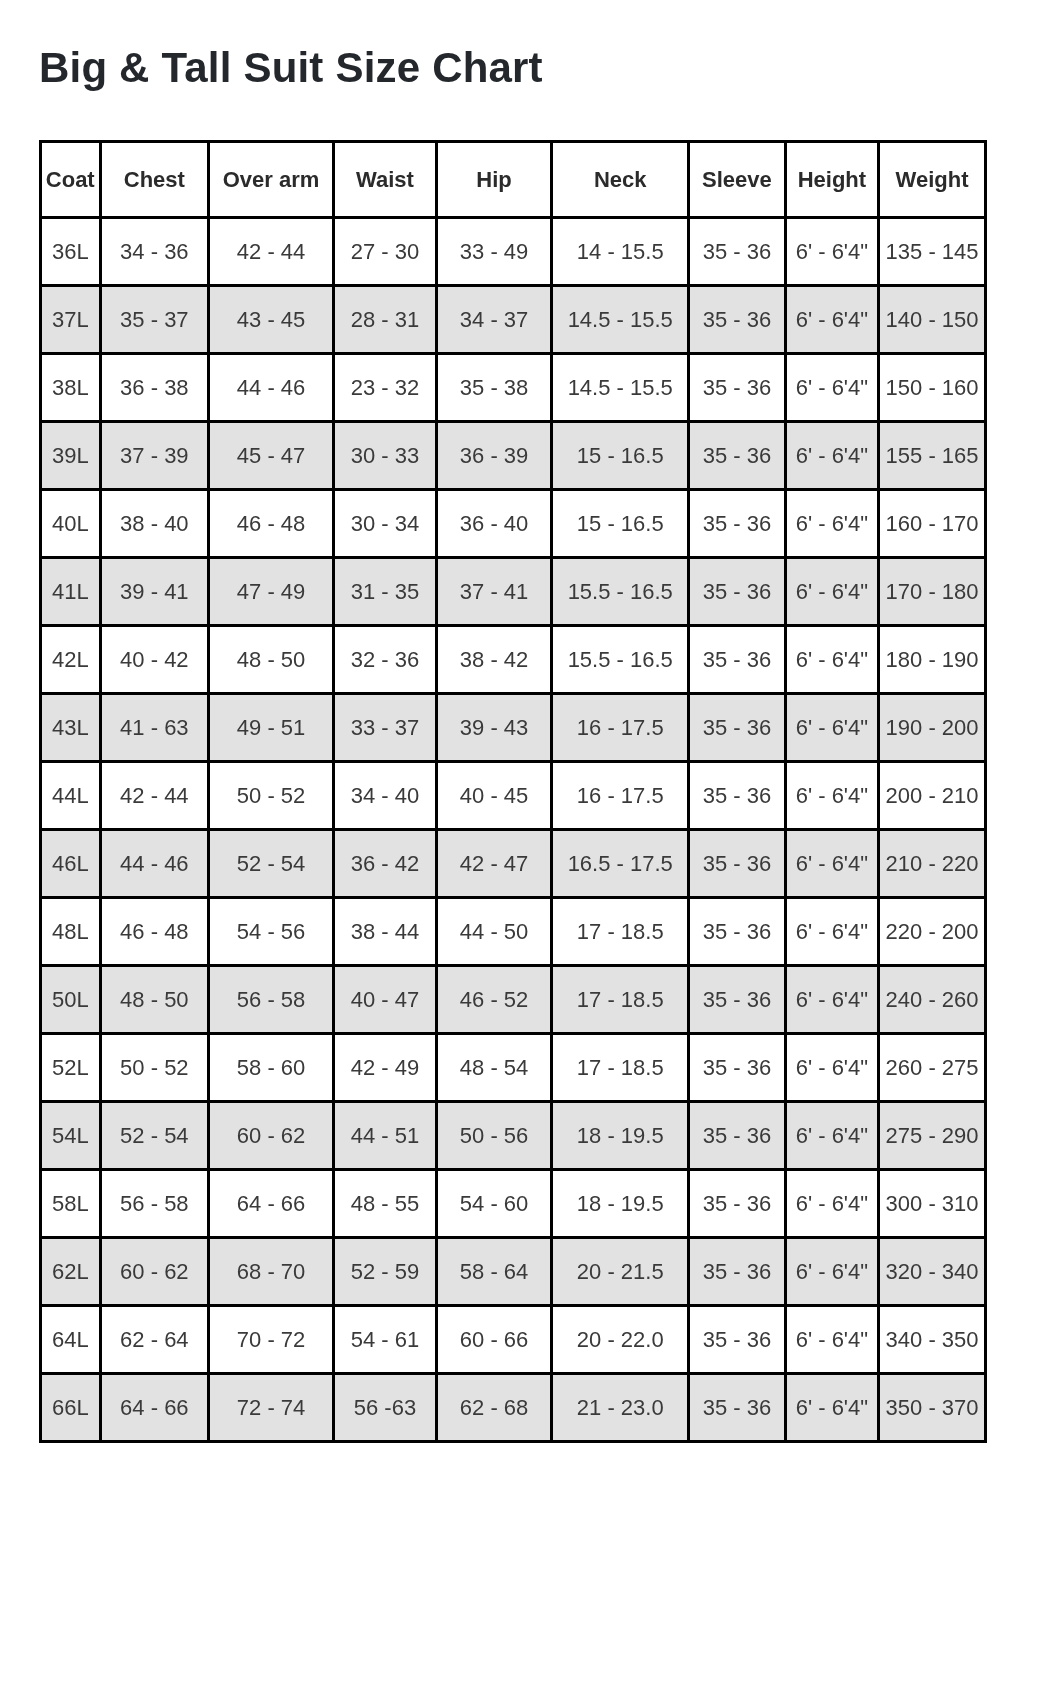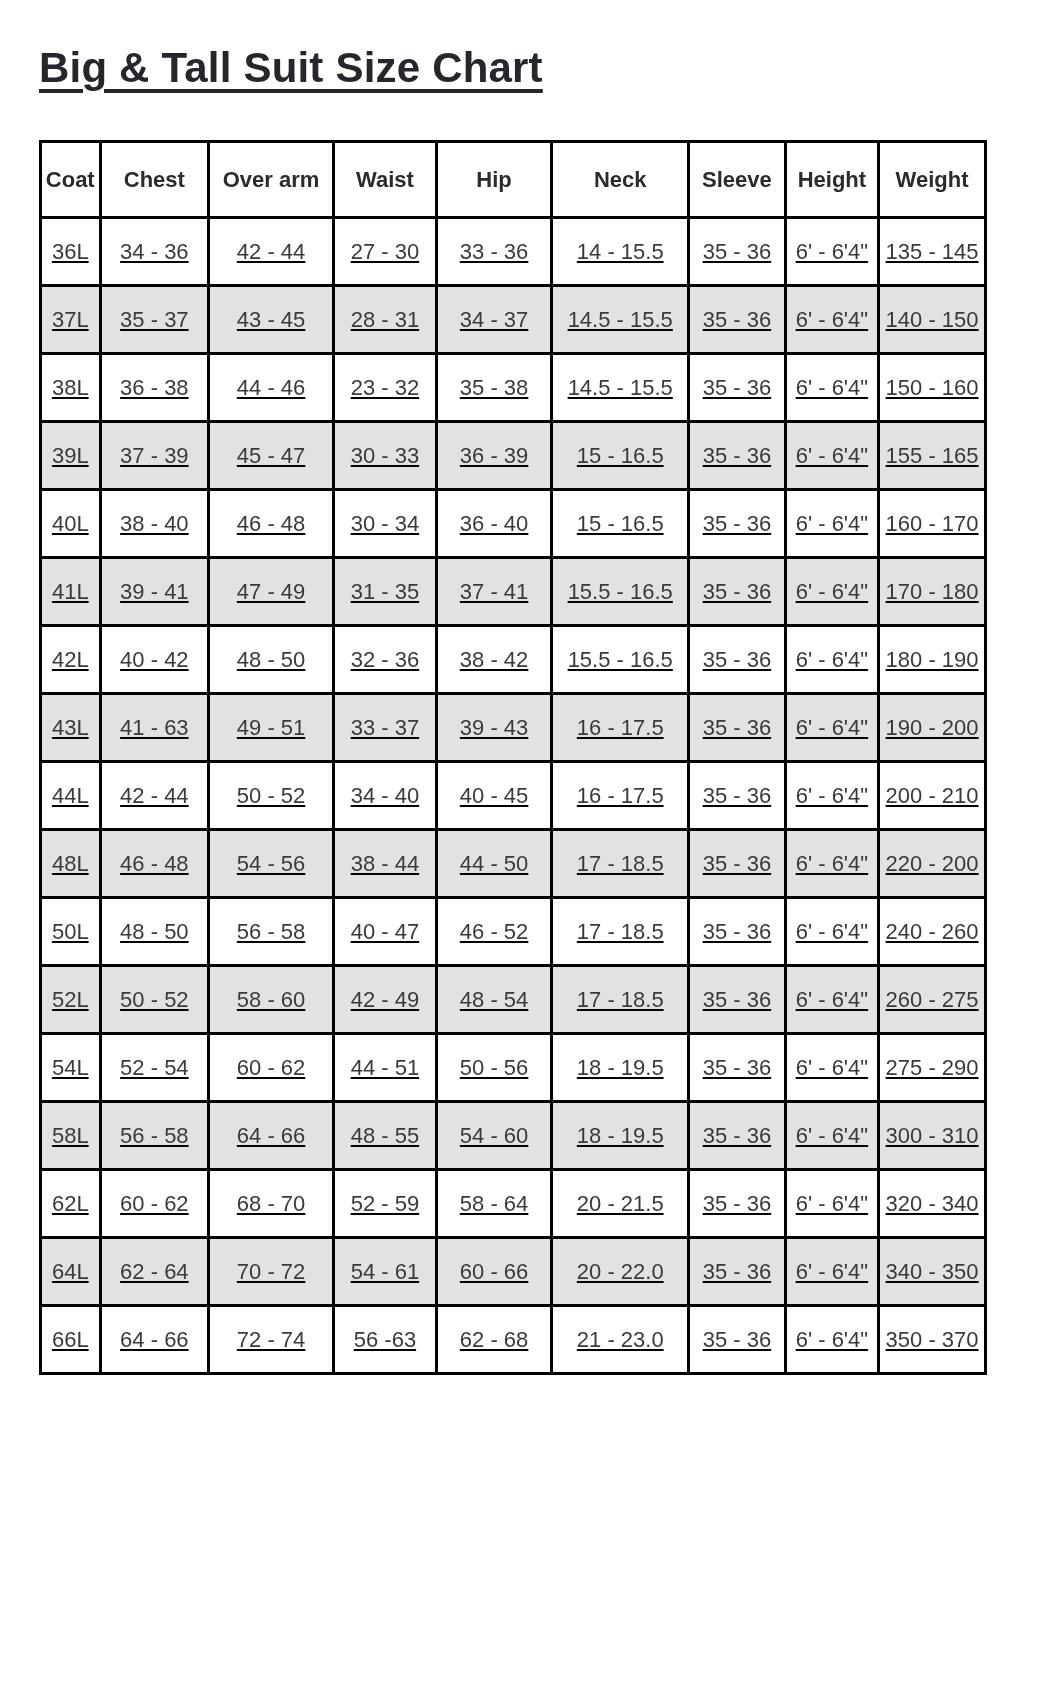--- a/index.html
+++ b/index.html
@@ -18,21 +18,20 @@
     padding-right: 39px;
   }
   h1.page-title {
     margin: 0;
     padding-top: 44px;
     font-size: 42px;
     line-height: 1.15;
     font-weight: 700;
     color: #24282c;
     letter-spacing: 0.2px;
-    text-decoration: underline;
     text-decoration-thickness: 4px;
     text-underline-offset: 7px;
     display: inline-block;
   }
   table.size-table {
     border-collapse: collapse;
     table-layout: fixed;
     width: 948px;
     margin-top: 48px;
     background: #ffffff;
@@ -53,21 +52,20 @@
     color: #2b2b2b;
     height: 73px;
   }
   table.size-table td {
     font-weight: 400;
     color: #3a3a3a;
   }
   table.size-table tbody tr {
     height: 68px;
     background: #ffffff;
-    text-decoration: underline;
   }
   table.size-table tbody tr:nth-child(even) {
     background: #e2e2e2;
   }
   
   .col-coat    { width: 6.3%;  }
   .col-chest   { width: 11.5%; }
   .col-overarm { width: 13.2%; }
   .col-waist   { width: 10.9%; }
   .col-hip     { width: 12.2%; }
@@ -106,21 +104,21 @@
           <th>Height</th>
           <th>Weight</th>
         </tr>
     </thead>
     <tbody id="table-body">
         <tr>
           <td>36L</td>
           <td>34 - 36</td>
           <td>42 - 44</td>
           <td>27 - 30</td>
-          <td>33 - 36</td>
+          <td>33 - 49</td>
           <td>14 - 15.5</td>
           <td>35 - 36</td>
           <td>6' - 6'4"</td>
           <td>135 - 145</td>
         </tr>
         <tr>
           <td>37L</td>
           <td>35 - 37</td>
           <td>43 - 45</td>
           <td>28 - 31</td>
@@ -201,20 +199,31 @@
           <td>42 - 44</td>
           <td>50 - 52</td>
           <td>34 - 40</td>
           <td>40 - 45</td>
           <td>16 - 17.5</td>
           <td>35 - 36</td>
           <td>6' - 6'4"</td>
           <td>200 - 210</td>
         </tr>
         <tr>
+          <td>46L</td>
+          <td>44 - 46</td>
+          <td>52 - 54</td>
+          <td>36 - 42</td>
+          <td>42 - 47</td>
+          <td>16.5 - 17.5</td>
+          <td>35 - 36</td>
+          <td>6' - 6'4"</td>
+          <td>210 - 220</td>
+        </tr>
+        <tr>
           <td>48L</td>
           <td>46 - 48</td>
           <td>54 - 56</td>
           <td>38 - 44</td>
           <td>44 - 50</td>
           <td>17 - 18.5</td>
           <td>35 - 36</td>
           <td>6' - 6'4"</td>
           <td>220 - 200</td>
         </tr>

